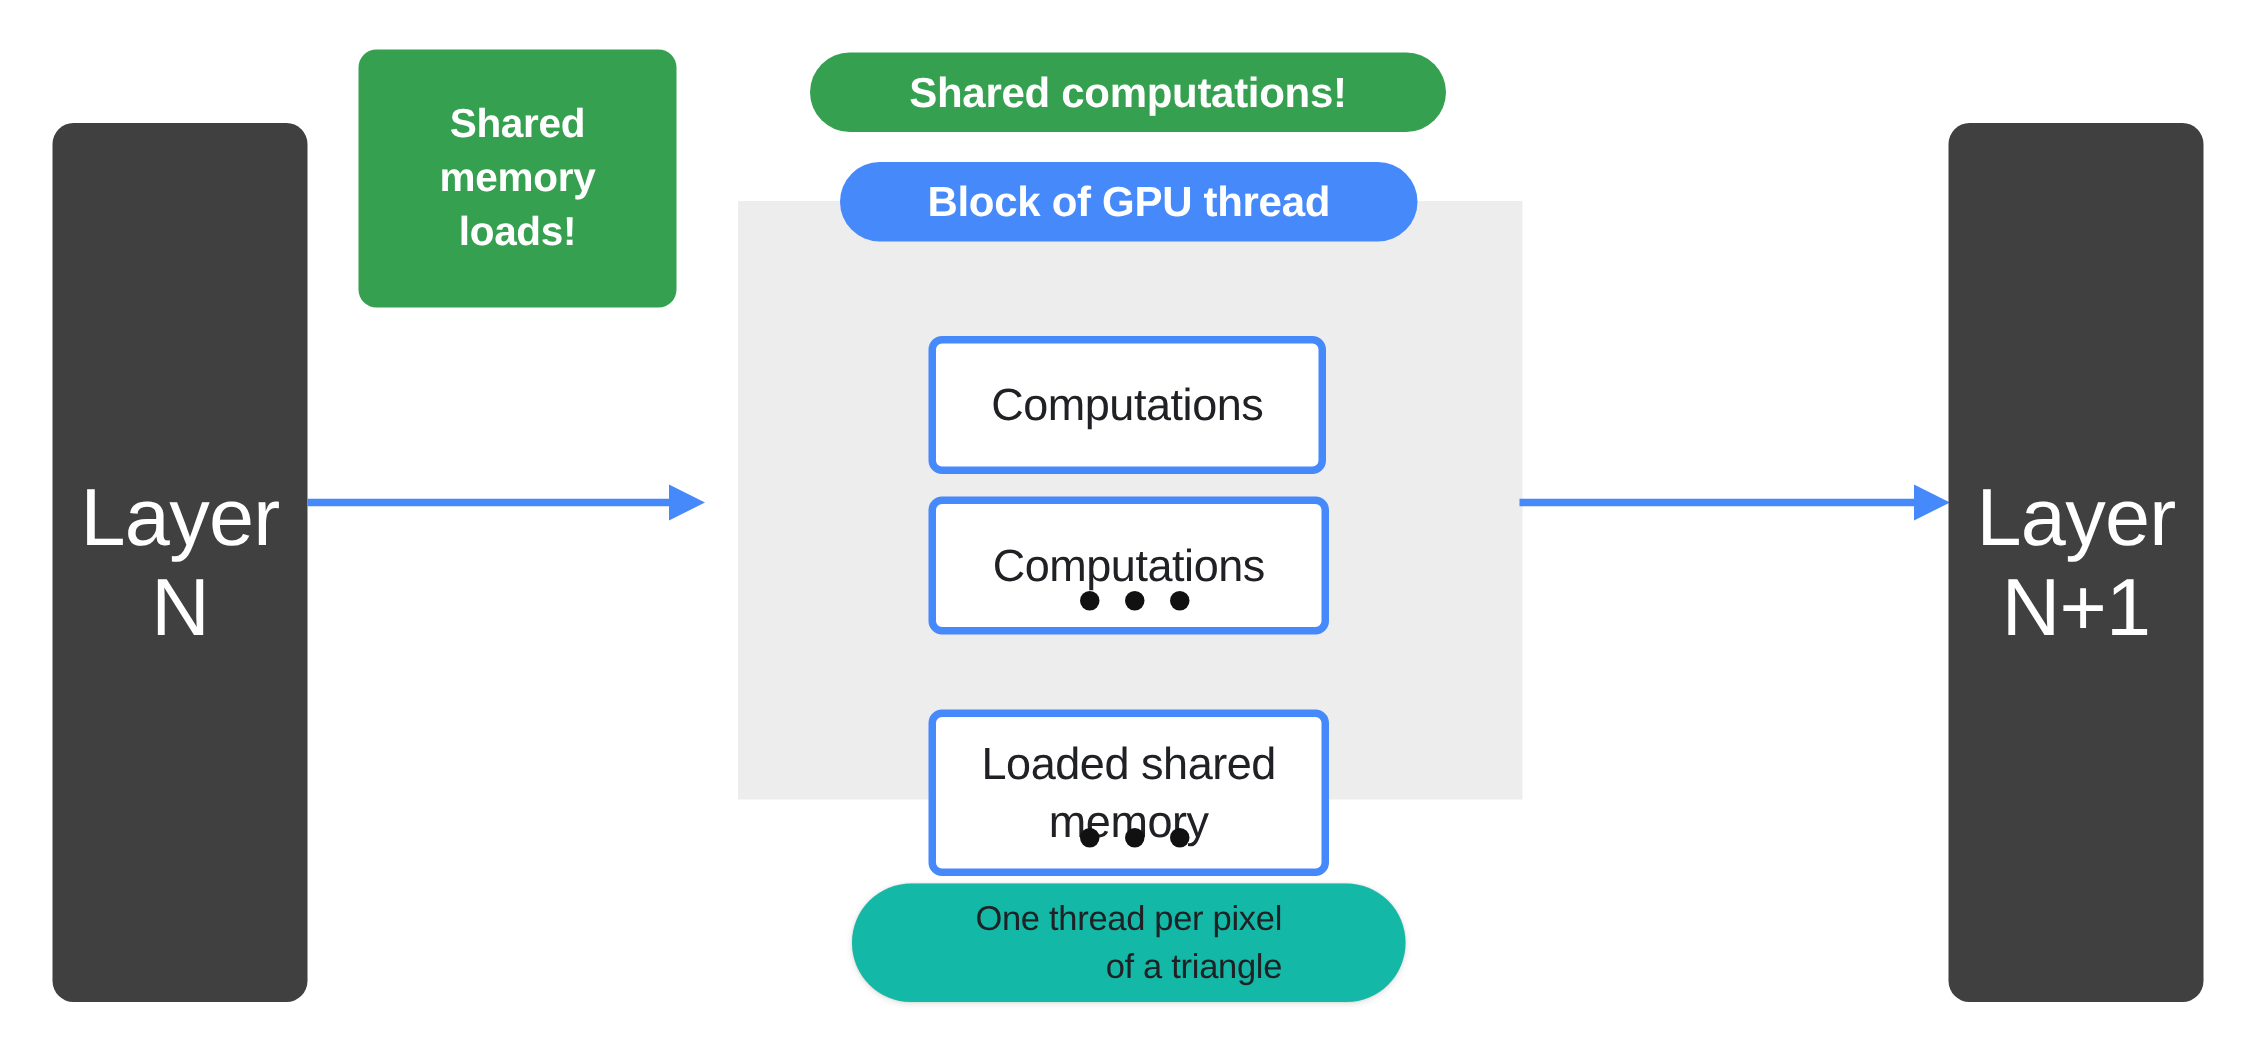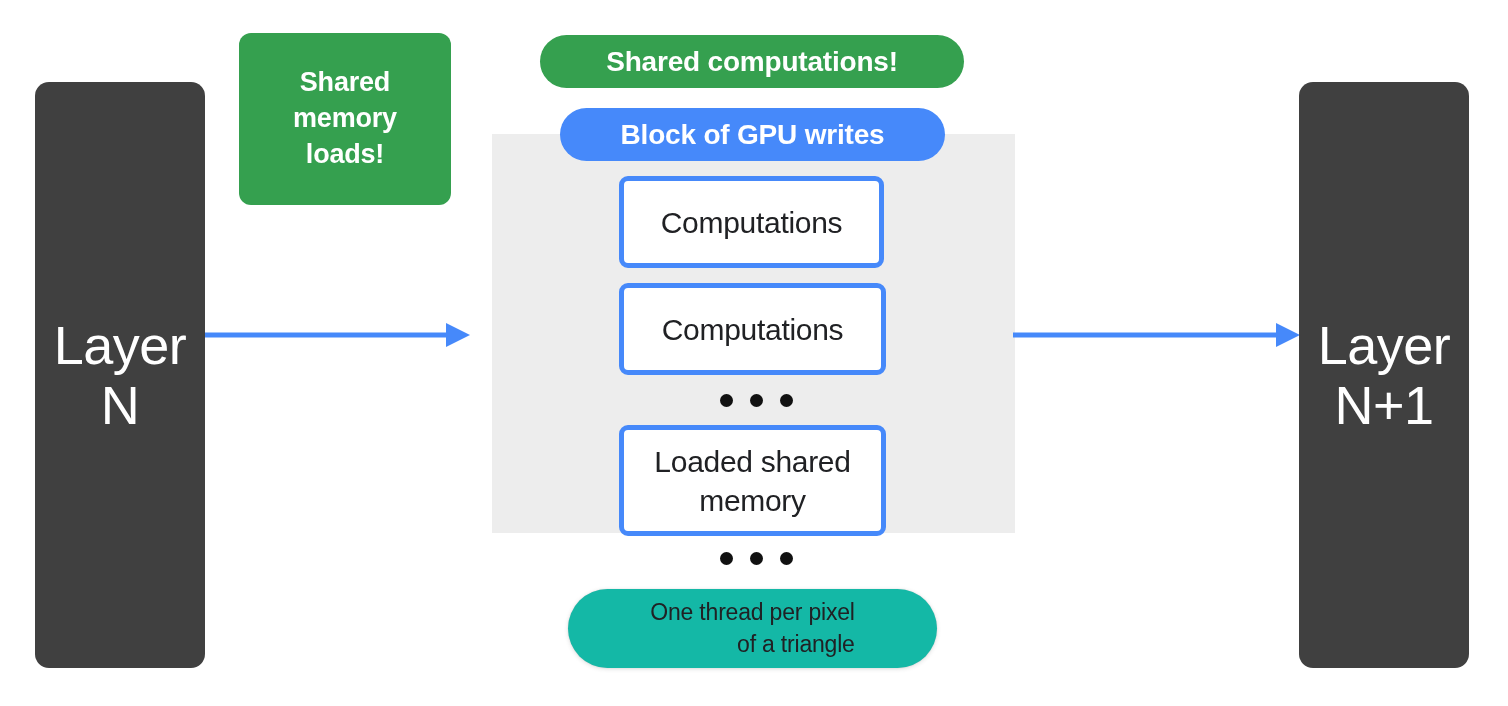--- a/index.html
+++ b/index.html
@@ -112,20 +112,21 @@
     align-items: center;
     justify-content: center;
     text-align: center;
     color: #202124;
     font-size: 30px;
     line-height: 1.3;
     font-weight: 400;
     letter-spacing: -0.3px;
     white-space: pre-line;
     box-sizing: border-box;
+    margin-top: 48px;
   }
   #thread-box-1 { left: 619px; top: 176px; width: 265px; height: 92px; }
   #thread-box-2 { left: 619px; top: 283px; width: 267px; height: 92px; }
   #thread-box-3 { left: 619px; top: 425px; width: 267px; height: 111px; }
 
   
   .dots {
     position: absolute;
     display: flex;
     align-items: center;
@@ -165,21 +166,21 @@
     <svg viewBox="0 0 265 26" preserveAspectRatio="none">
       <line x1="0" y1="13" x2="243" y2="13" stroke="#4689FA" stroke-width="5"></line>
       <polygon points="241,1 265,13 241,25" fill="#4689FA"></polygon>
     </svg>
   </div>
 
   <div id="gpu-block"></div>
 
   <div class="pill" id="pill-shared-computations">Shared computations!</div>
 
-  <div class="pill" id="pill-block-threads">Block of GPU writes</div>
+  <div class="pill" id="pill-block-threads">Block of GPU thread</div>
 
   <div class="thread-box" id="thread-box-1">Computations</div>
 
   <div class="thread-box" id="thread-box-2">Computations</div>
 
   <div class="dots" id="dots-inner">
     <span class="dot"></span>
     <span class="dot"></span>
     <span class="dot"></span>
   </div>

